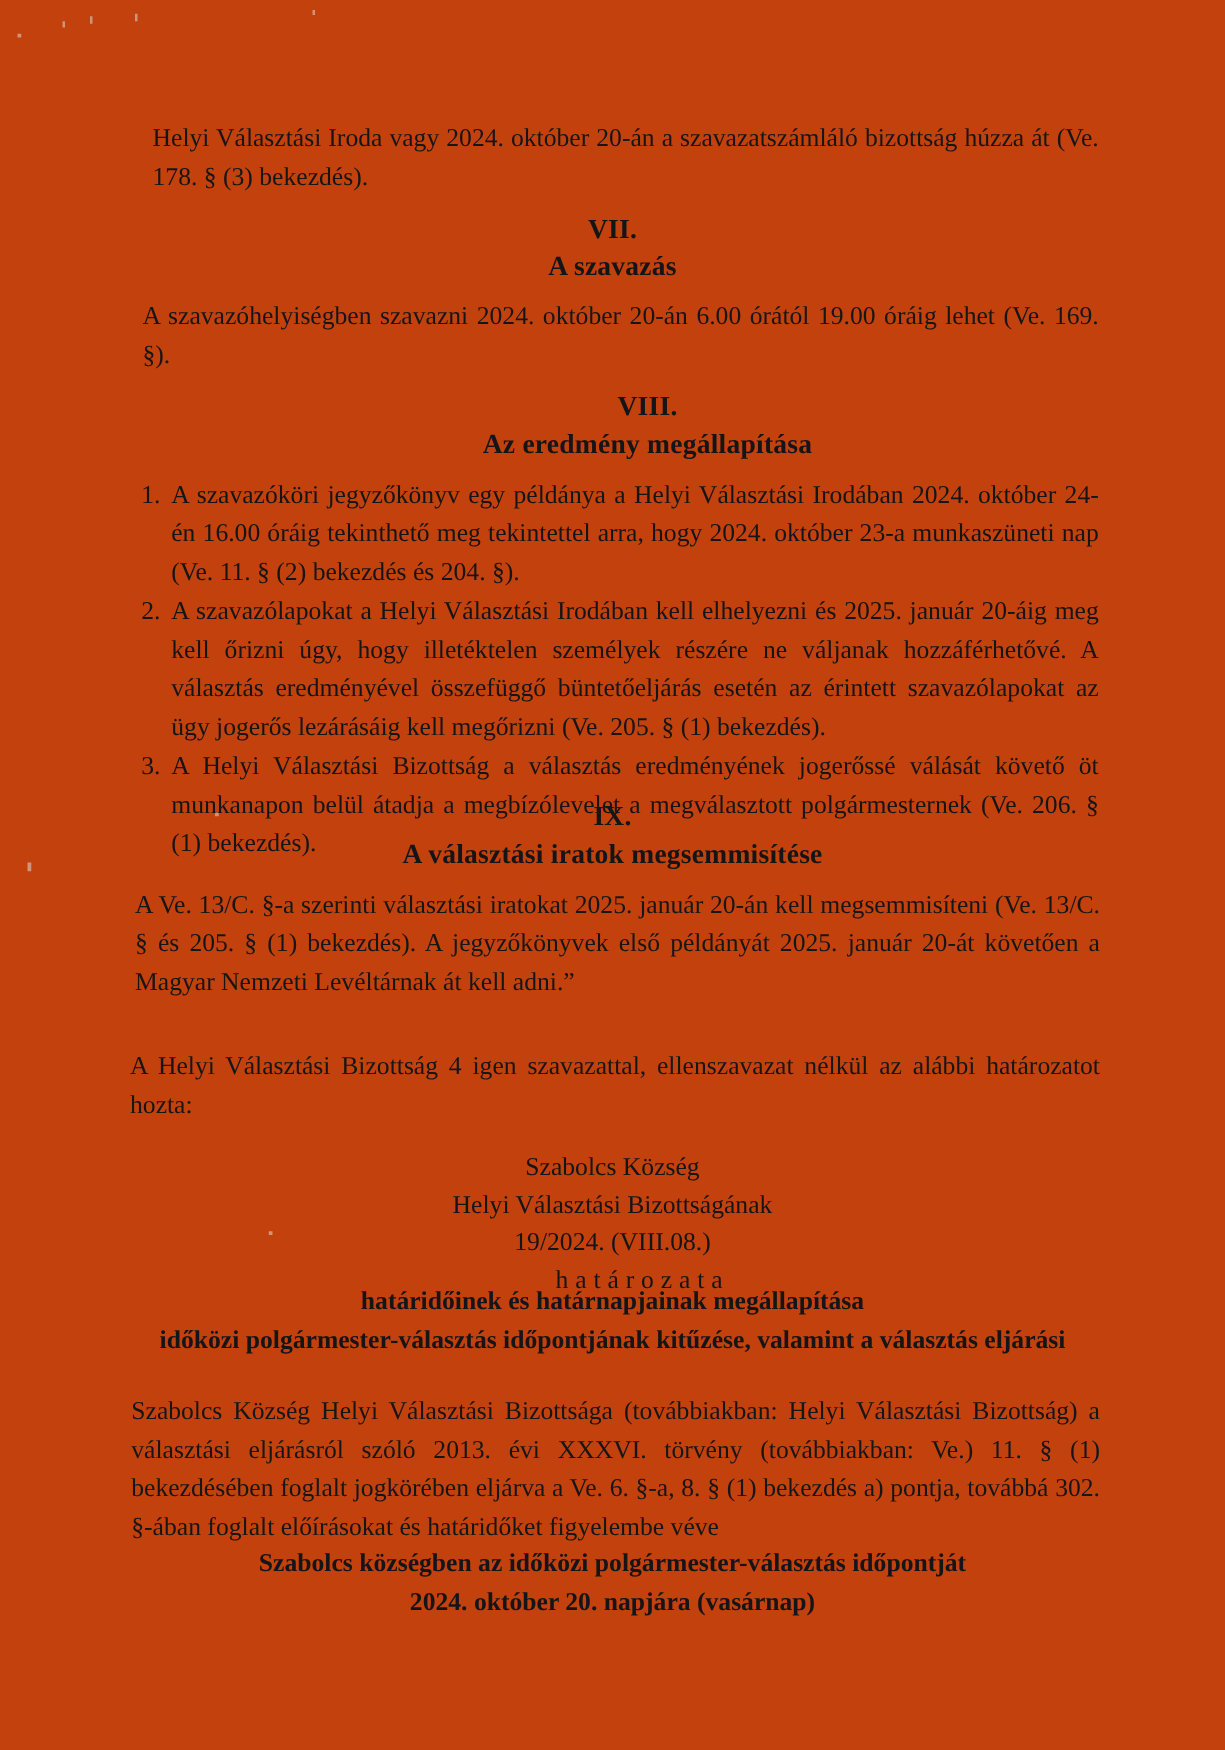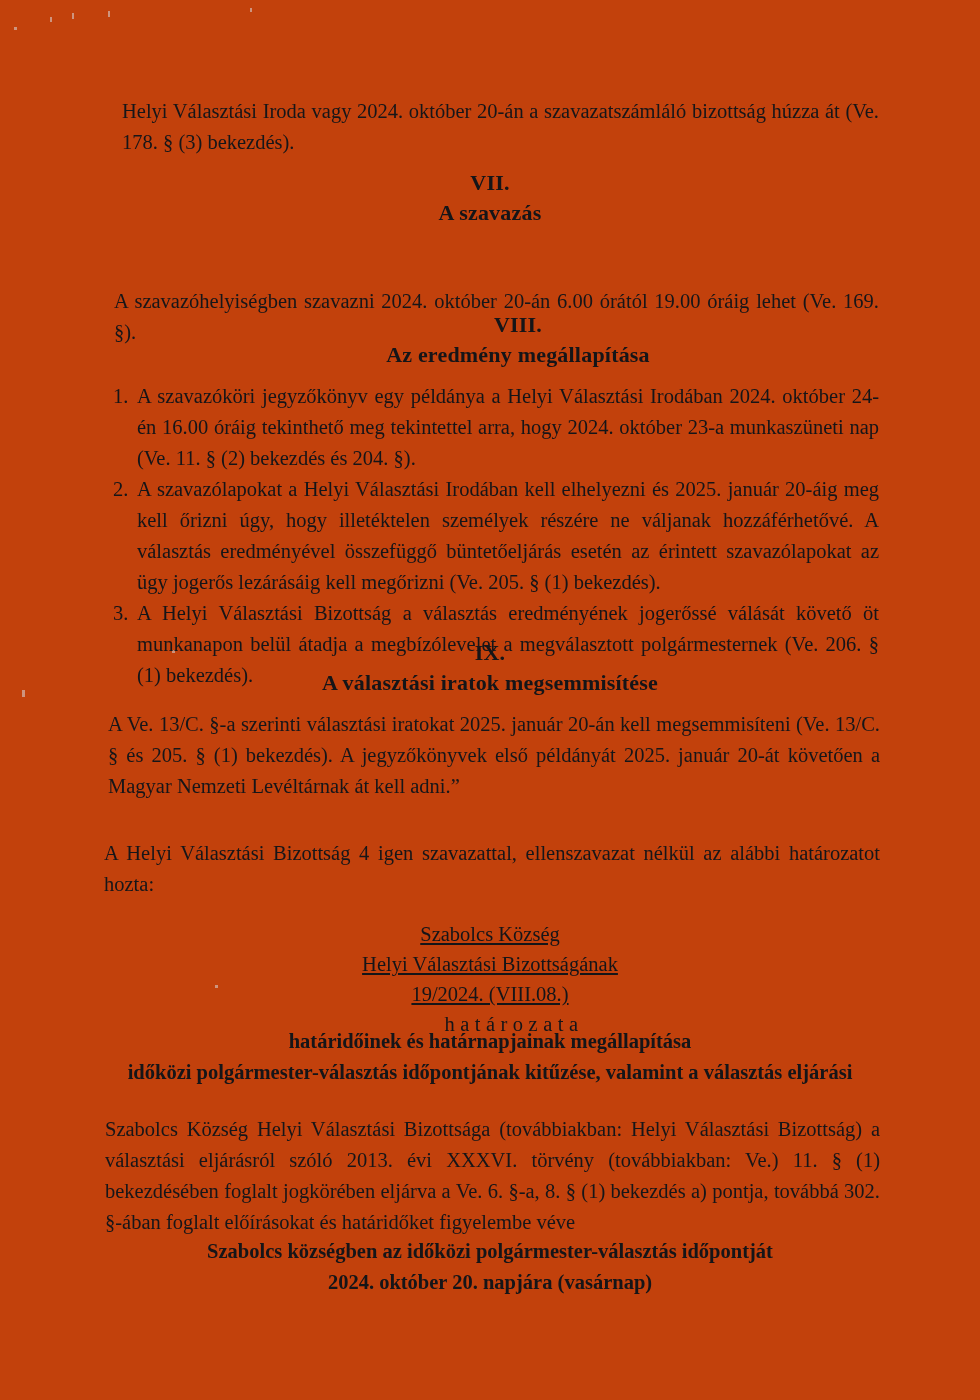--- a/index.html
+++ b/index.html
@@ -80,21 +80,21 @@
   }
 
   
   .centerblock {
     position: absolute;
     width: 100%;
     text-align: center;
     font-size: 20.5px;
     line-height: 30px;
   }
-  .centerblock .line { display: block; text-decoration: underline; }
+  .centerblock .line { display: block; }
   .centerblock .spaced {
     display: block;
     letter-spacing: 5.5px;
     padding-left: 48px;
   }
 
   
   .bold-center {
     position: absolute;
     width: 100%;
@@ -126,21 +126,21 @@
 
   <div class="content ink">
 
     <div class="para" style="left:122px; top:96px; width:757px;">Helyi Választási Iroda vagy 2024. október 20-án a szavazatszámláló bizottság húzza át (Ve. 178. § (3) bekezdés).</div>
 
     <div class="sec-head" style="top:168px;">
       <span class="numeral">VII.</span>
       <span class="caption">A szavazás</span>
     </div>
 
-    <div class="para" style="left:114px; top:238px; width:765px;margin-top:48px;">A szavazóhelyiségben szavazni 2024. október 20-án 6.00 órától 19.00 óráig lehet (Ve. 169. §).</div>
+    <div class="para" style="left:114px; top:238px; width:765px;">A szavazóhelyiségben szavazni 2024. október 20-án 6.00 órától 19.00 óráig lehet (Ve. 169. §).</div>
 
     <div class="sec-head" style="top:310px;padding-left:28px;">
       <span class="numeral">VIII.</span>
       <span class="caption">Az eredmény megállapítása</span>
     </div>
 
     <div class="numlist" style="left:113px; top:381px; width:766px;">
       <div class="li">
         <span class="marker">1.</span>
         <span>A szavazóköri jegyzőkönyv egy példánya a Helyi Választási Irodában 2024. október 24-én 16.00 óráig tekinthető meg tekintettel arra, hogy 2024. október 23-a munkaszüneti nap (Ve. 11. § (2) bekezdés és 204. §).</span>

